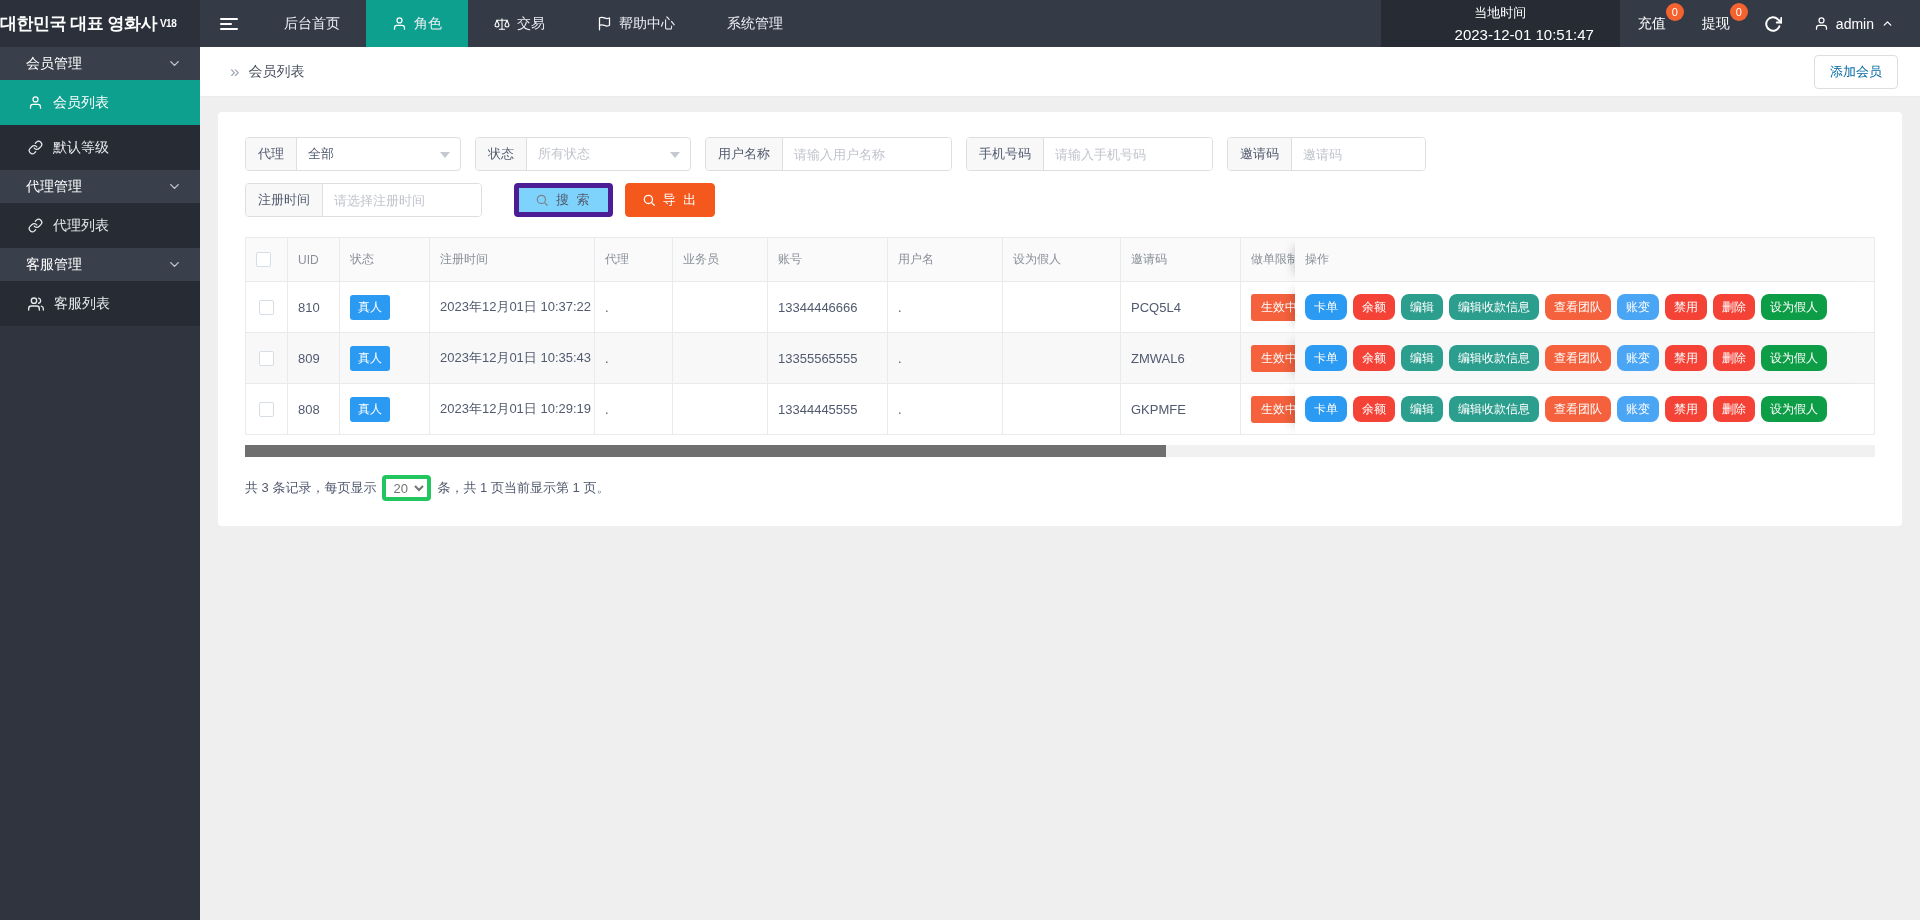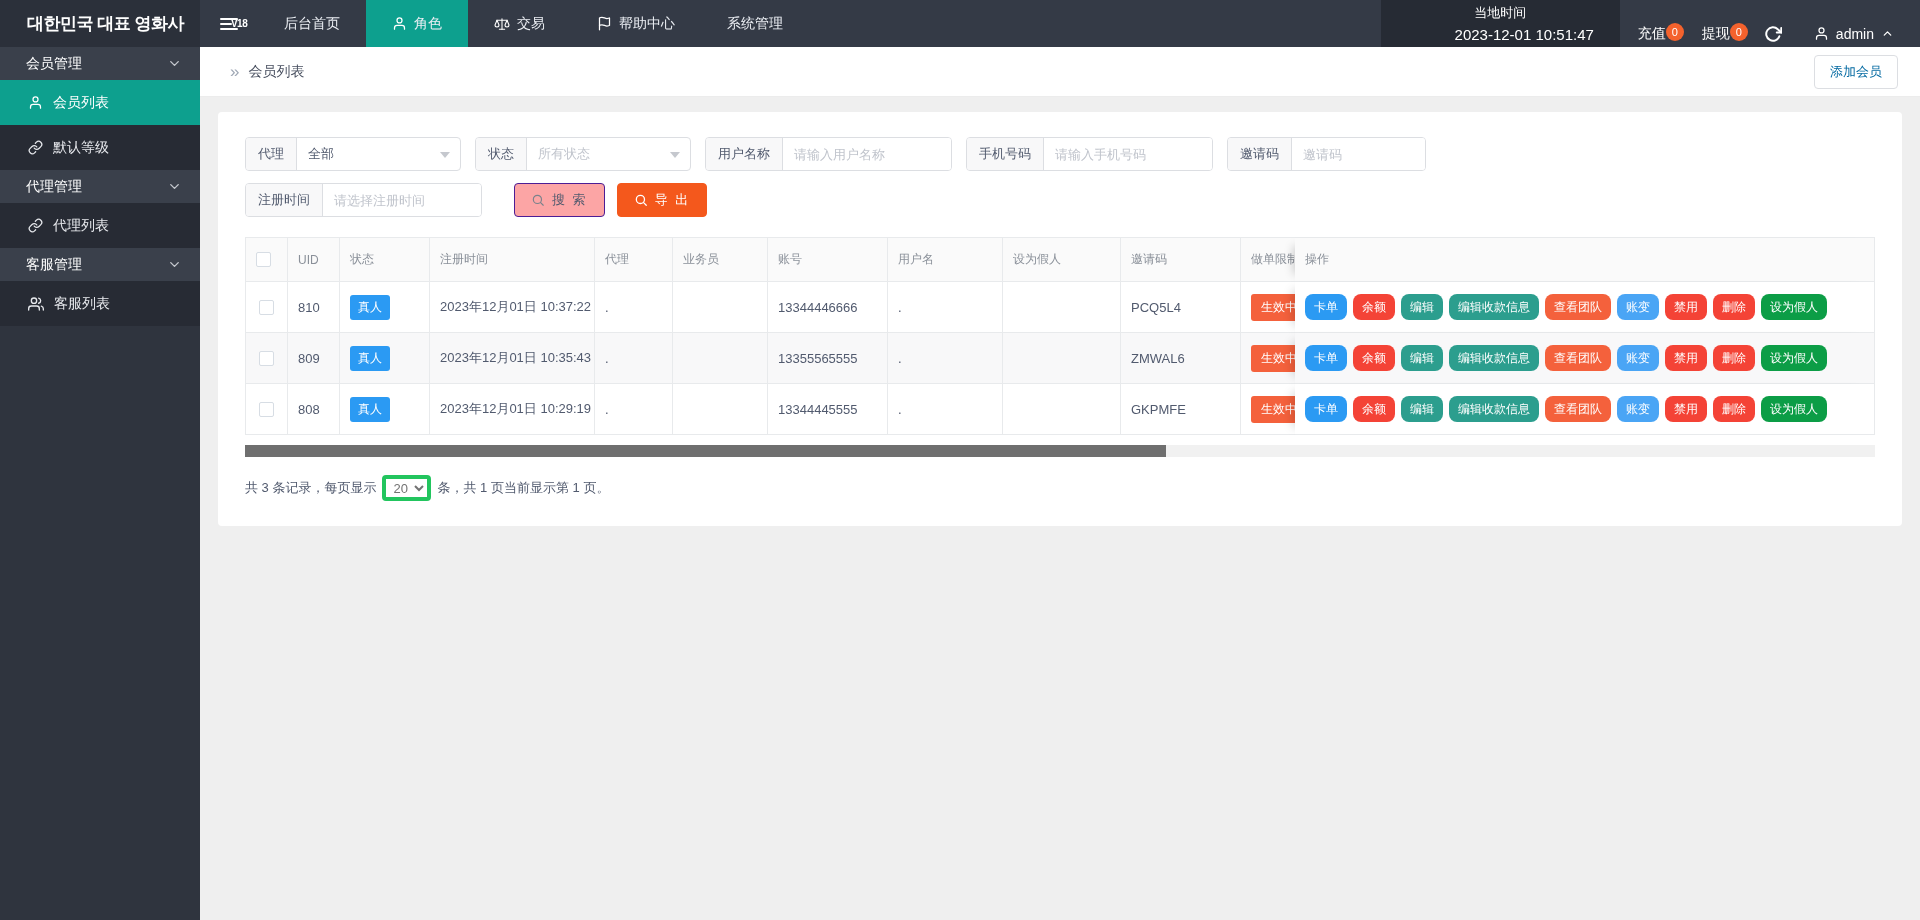--- a/index.html
+++ b/index.html
@@ -2,33 +2,33 @@
 <html><head>
 <meta charset="utf-8">
 <style>
   * { margin:0; padding:0; box-sizing:border-box; }
   html,body { width:1920px; height:920px; overflow:hidden; }
   body { font-family:"Liberation Sans","DejaVu Sans",sans-serif; background:#efefef; color:#515a6e; }
   svg { display:block; }
 
   
   .topbar { height:47px; background:#343a46; display:flex; align-items:stretch; color:#fff; }
-  .logo { width:200px; background:#2b303a; display:flex; align-items:center; padding-left:27px; font-weight:bold; font-size:17px; letter-spacing:-0.5px; white-space:nowrap;gap:44px; }
+  .logo { width:200px; background:#2b303a; display:flex; align-items:center; padding-left:0; font-weight:bold; font-size:17px; letter-spacing:-0.5px; white-space:nowrap; }
   .logo sup { font-size:10px; font-weight:bold; margin-left:3px; }
   .hamburger { width:58px; display:flex; flex-direction:column; justify-content:center; align-items:center; gap:3px; cursor:pointer; }
   .hamburger i { display:block; height:2px; background:#fff; border-radius:1px; }
   .hamburger i:nth-child(1){ width:18px; } .hamburger i:nth-child(2){ width:12px; align-self:flex-start; margin-left:20px; } .hamburger i:nth-child(3){ width:18px; }
   .nav { display:flex; align-items:stretch; }
   .nav-item { display:flex; align-items:center; gap:7px; padding:0 26px; font-size:14px; color:#eceff4; cursor:pointer; }
   .nav-item.active { background:#0da08e; }
   .topbar-right { margin-left:auto; display:flex; align-items:stretch; }
   .timebox { background:#262b34; padding:5px 26px; display:flex; flex-direction:column; justify-content:center; align-items:center; gap:4px; }
   .time-label { font-size:13px; }
   .time-value { font-size:15px;margin-left:48px; }
-  .tb-item { position:relative; display:flex; align-items:center; padding:0 18px; font-size:14px; cursor:pointer;margin-top:20px; }
+  .tb-item { position:relative; display:flex; align-items:center; padding:0 18px; font-size:14px; cursor:pointer; }
   .tb-badge { position:absolute; top:3px; right:0px; min-width:18px; height:18px; padding:0 4px; background:#f4622d; border-radius:9px; font-size:11px; display:flex; align-items:center; justify-content:center; }
   .tb-refresh { padding:0 16px; }
   .tb-admin { gap:7px; padding:0 26px 0 16px; }
 
   
   .sidebar { position:fixed; left:0; top:47px; bottom:0; width:200px; background:#2f343e; }
   .side-group { height:33px; display:flex; align-items:center; justify-content:space-between; padding:0 18px 0 26px; background:#3a404b; color:#fff; font-size:14px; cursor:pointer; }
   .side-item { height:45px; display:flex; align-items:center; gap:10px; padding-left:28px; background:#272b34; color:#e8eaee; font-size:14px; cursor:pointer; }
   .side-item.active { background:#0da08e; color:#fff; }
 
@@ -44,21 +44,21 @@
   
   .filter-row { display:flex; gap:14px; margin-bottom:12px; align-items:center; }
   .fgroup { display:flex; height:34px; border:1px solid #dcdee2; border-radius:4px; overflow:hidden; background:#fff; }
   .flabel { background:#f8f8f9; border-right:1px solid #dcdee2; display:flex; align-items:center; padding:0 12px; font-size:13px; color:#515a6e; white-space:nowrap; }
   .fselect { position:relative; display:flex; align-items:center; padding:0 28px 0 11px; font-size:13px; color:#515a6e; cursor:pointer; }
   .fselect.is-ph { color:#c0c4cc; }
   .caret { position:absolute; right:10px; top:14px; width:0; height:0; border-left:5px solid transparent; border-right:5px solid transparent; border-top:6px solid #c5c8ce; }
   .ftext { border:none; outline:none; padding:0 11px; font-size:13px; color:#515a6e; font-family:inherit; }
   .ftext::placeholder { color:#c0c4cc; }
   .btn { height:34px; display:flex; align-items:center; gap:7px; padding:0 16px; border-radius:4px; font-size:13px; cursor:pointer; letter-spacing:2px; }
-  .btn-search { background:#fca5a5; border:1px solid #4c1d95; color:#515a6e; }
+  .btn-search { background:#7dd3fc; border:5px solid #4c1d95; color:#515a6e; }
   .btn-export { background:#f4581c; border:1px solid #f4581c; color:#fff; margin-left:-2px; }
 
   
   .tbl-wrap { overflow:hidden; margin-top:20px; position:relative; width:1630px; }
   table.tbl { border-collapse:separate; border-spacing:0; table-layout:fixed; width:1695px; border-top:1px solid #e8eaec; border-left:1px solid #e8eaec; }
   .tbl th { background:#fafafa; height:44px; font-weight:normal; font-size:12px; color:#8a9099; text-align:left; padding:0 10px; border-right:1px solid #e8eaec; border-bottom:1px solid #e8eaec; white-space:nowrap; overflow:hidden; }
   .tbl td { background:#fff; height:51px; font-size:13px; color:#515a6e; padding:0 10px; border-right:1px solid #e8eaec; border-bottom:1px solid #e8eaec; white-space:nowrap; overflow:hidden; }
   tr.striped td { background:#f8f8f9; }
   .td-center { text-align:center; }
   .sticky { position:sticky; right:0; z-index:2; box-shadow:-10px 0 10px -8px rgba(0,0,0,.18); overflow:visible !important; }

